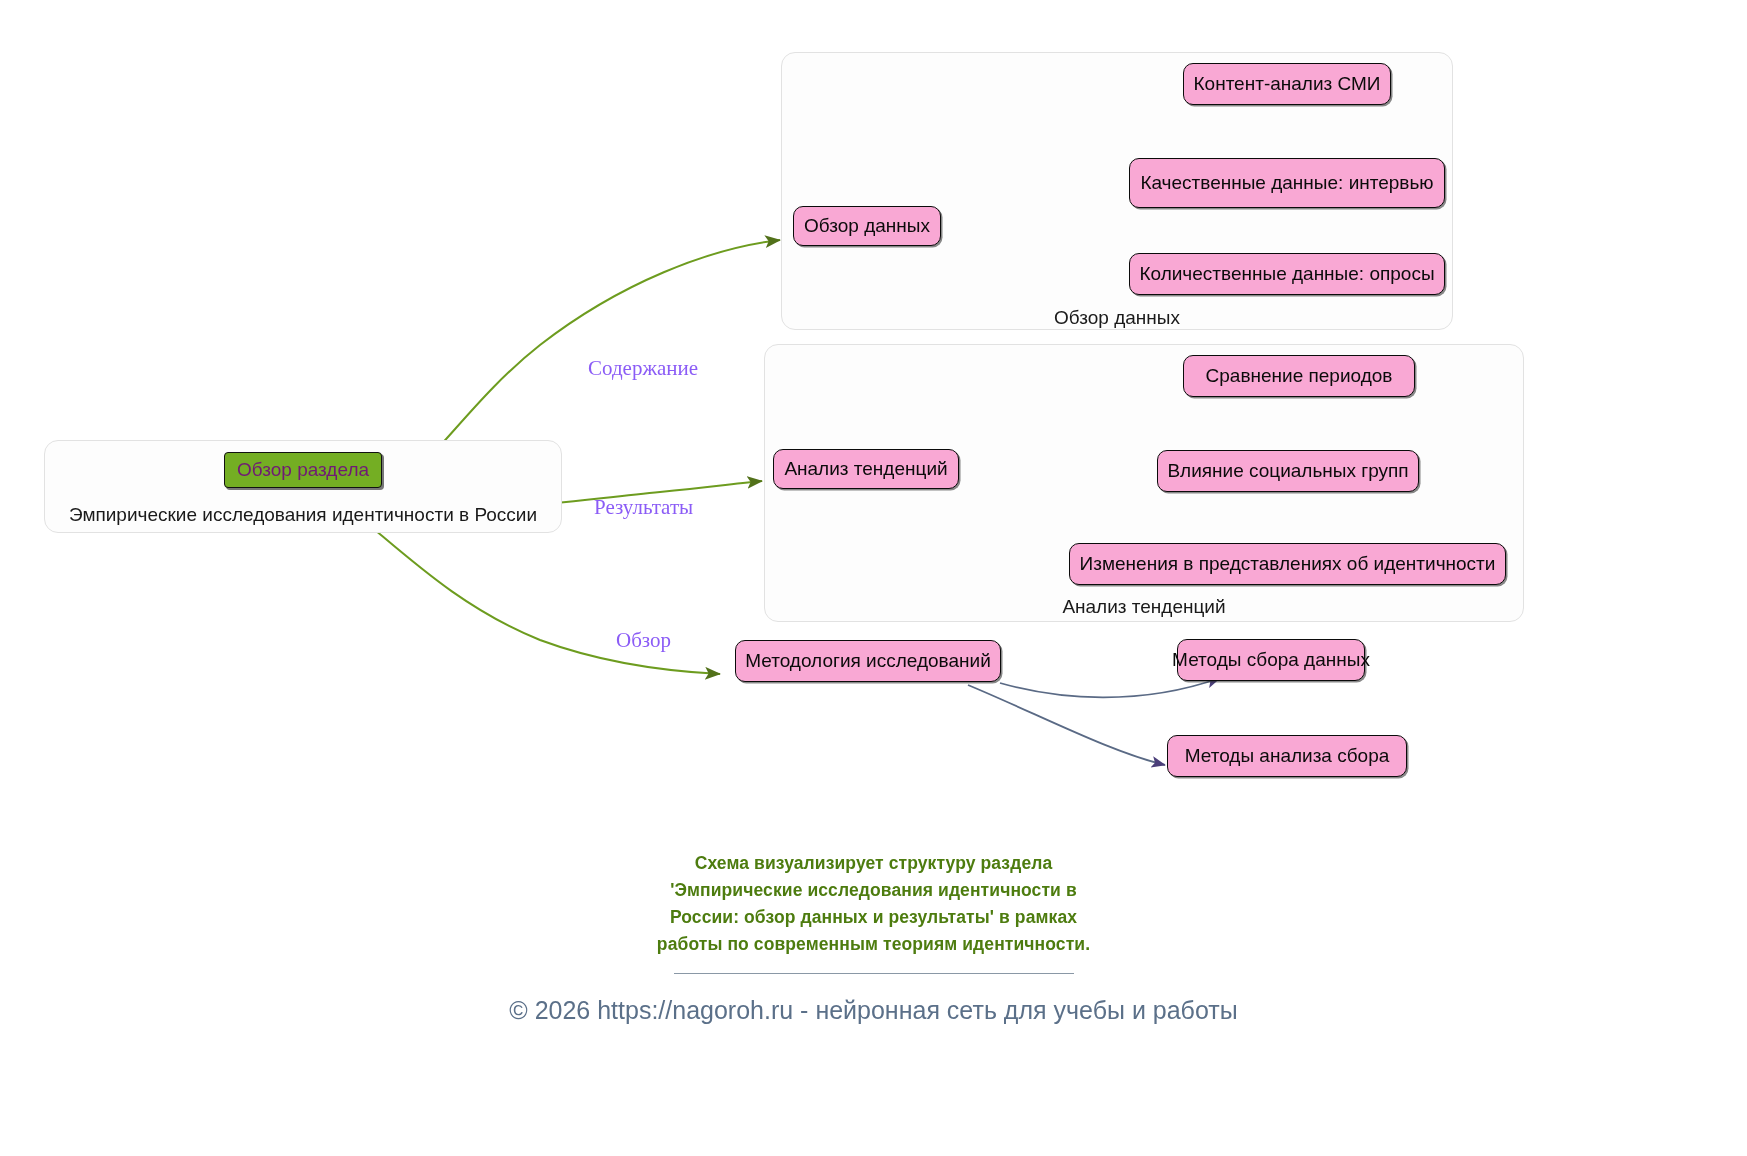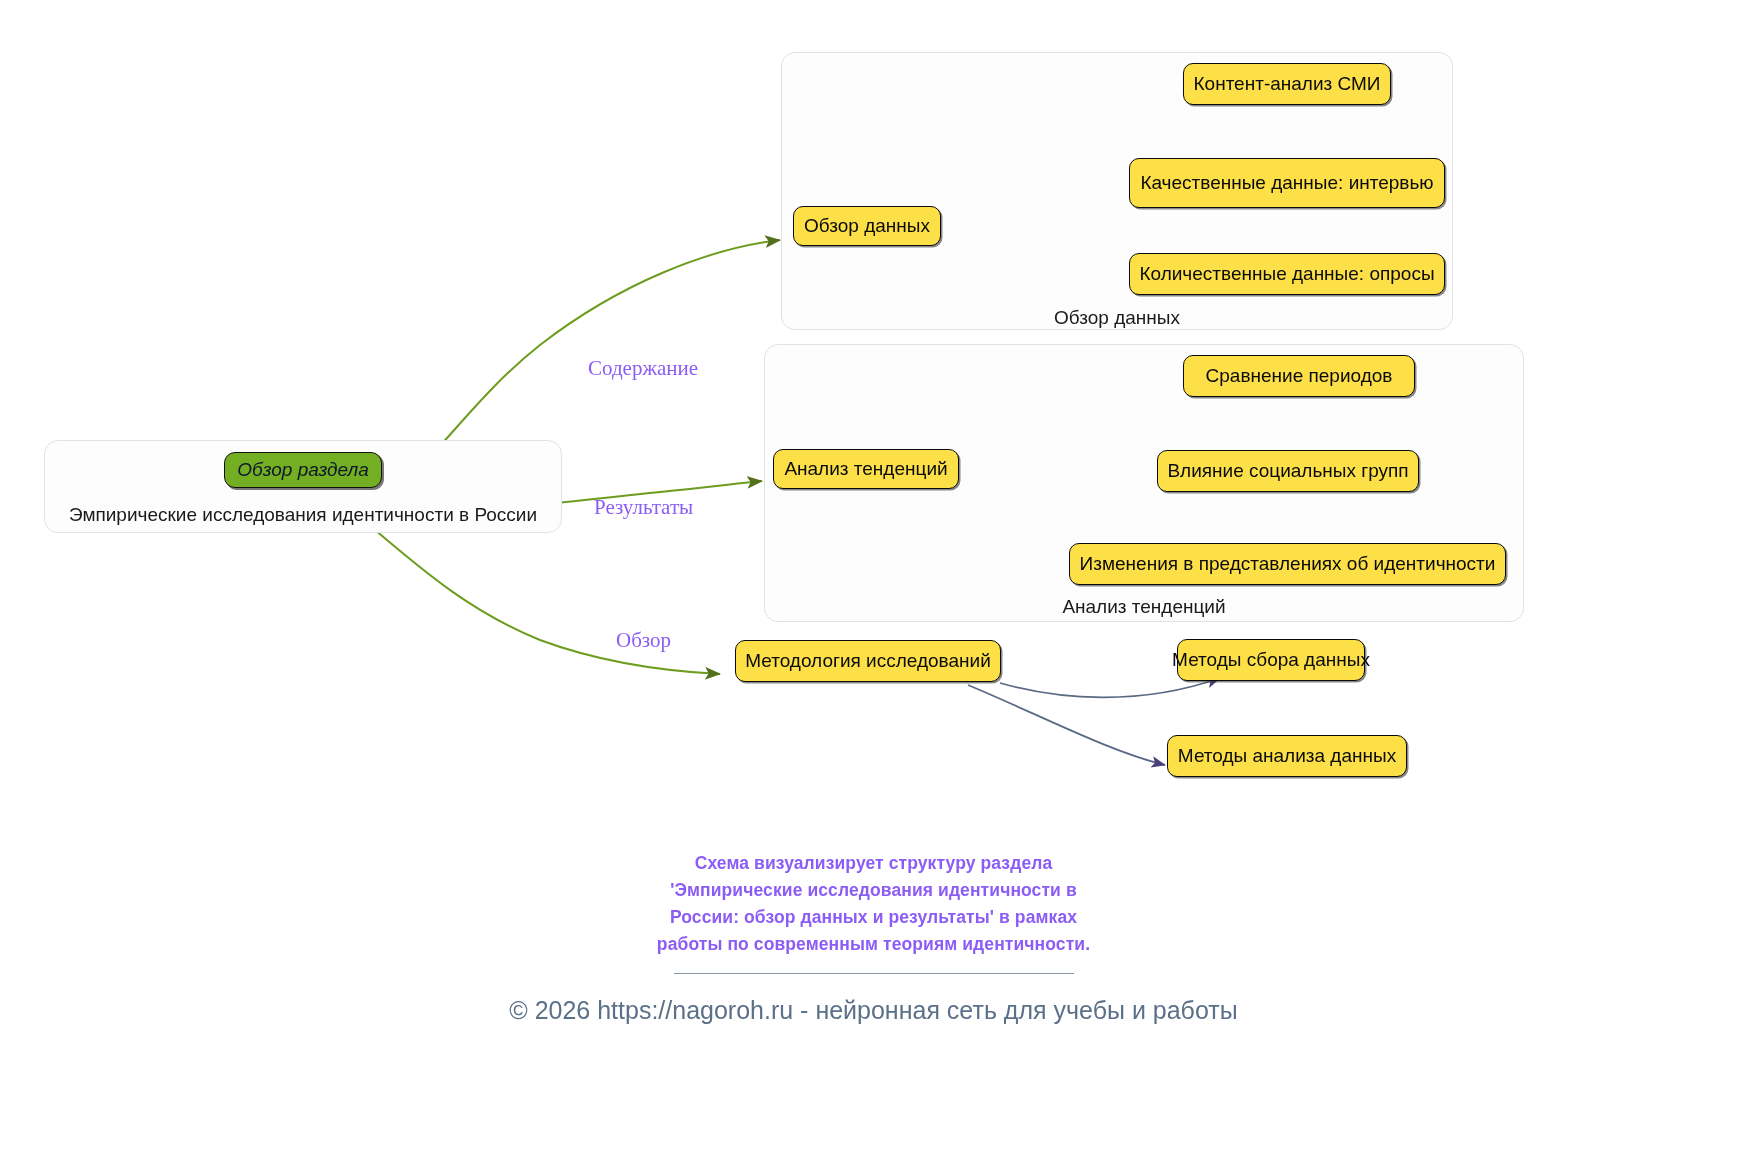--- a/index.html
+++ b/index.html
@@ -49,37 +49,36 @@
     font-family: "Liberation Sans", sans-serif;
     white-space: nowrap;
   }
 
   
   .node {
     position: absolute;
     box-sizing: border-box;
     border: 1.6px solid #0b0b0b;
     border-radius: 10px;
-    background: #fde047;
+    background: #f9a8d4;
     color: #0b0b0b;
     font-size: 19px;
     display: flex;
     align-items: center;
     justify-content: center;
     padding: 0 16px;
     white-space: nowrap;
     box-shadow: 1.5px 1.5px 0 rgba(40,40,40,0.55);
   }
   .node.root {
     background: #74ae23;
     border: 1.8px solid #111111;
-    color: #0f172a;
-    border-radius: 11px;
+    color: #701a75;
+    border-radius: 4px;
     box-shadow: 2px 2px 0 rgba(30,30,30,0.6);
-    font-style: italic;
   }
 
   
   .edge-label {
     position: absolute;
     font-family: "Liberation Serif", serif;
     font-size: 21px;
     color: #8b5cf6;
     white-space: nowrap;
     margin-top: 48px;
@@ -88,21 +87,21 @@
   
   .footer {
     position: absolute;
     left: 0;
     right: 0;
     text-align: center;
   }
   .footer-note {
     font-size: 17.5px;
     font-weight: bold;
-    color: #8b5cf6;
+    color: #4d7c0f;
     line-height: 1.55;
     letter-spacing: 0.1px;
   }
   .footer-rule {
     width: 400px;
     height: 1px;
     background: #8a98a6;
     margin: 14px auto 0 auto;
   }
   .footer-copy {
@@ -175,21 +174,21 @@
   <div class="node" style="left:1183px; top:355px; width:232px; height:42px;">Сравнение периодов</div>
 
   <div class="node" style="left:1157px; top:450px; width:262px; height:42px;">Влияние социальных групп</div>
 
   <div class="node" style="left:1069px; top:543px; width:437px; height:42px;">Изменения в представлениях об идентичности</div>
 
   <div class="node" style="left:735px; top:640px; width:266px; height:42px;">Методология исследований</div>
 
   <div class="node" style="left:1177px; top:639px; width:188px; height:42px;">Методы сбора данных</div>
 
-  <div class="node" style="left:1167px; top:735px; width:240px; height:42px;">Методы анализа данных</div>
+  <div class="node" style="left:1167px; top:735px; width:240px; height:42px;">Методы анализа сбора</div>
 
   <div class="edge-label" style="left:588px; top:308px;">Содержание</div>
   <div class="edge-label" style="left:594px; top:447px;">Результаты</div>
   <div class="edge-label" style="left:616px; top:580px;">Обзор</div>
 
   <div class="footer" style="top:850px;">
     <div class="footer-note">
       <div>Схема визуализирует структуру раздела</div>
       <div>'Эмпирические исследования идентичности в</div>
       <div>России: обзор данных и результаты' в рамках</div>

